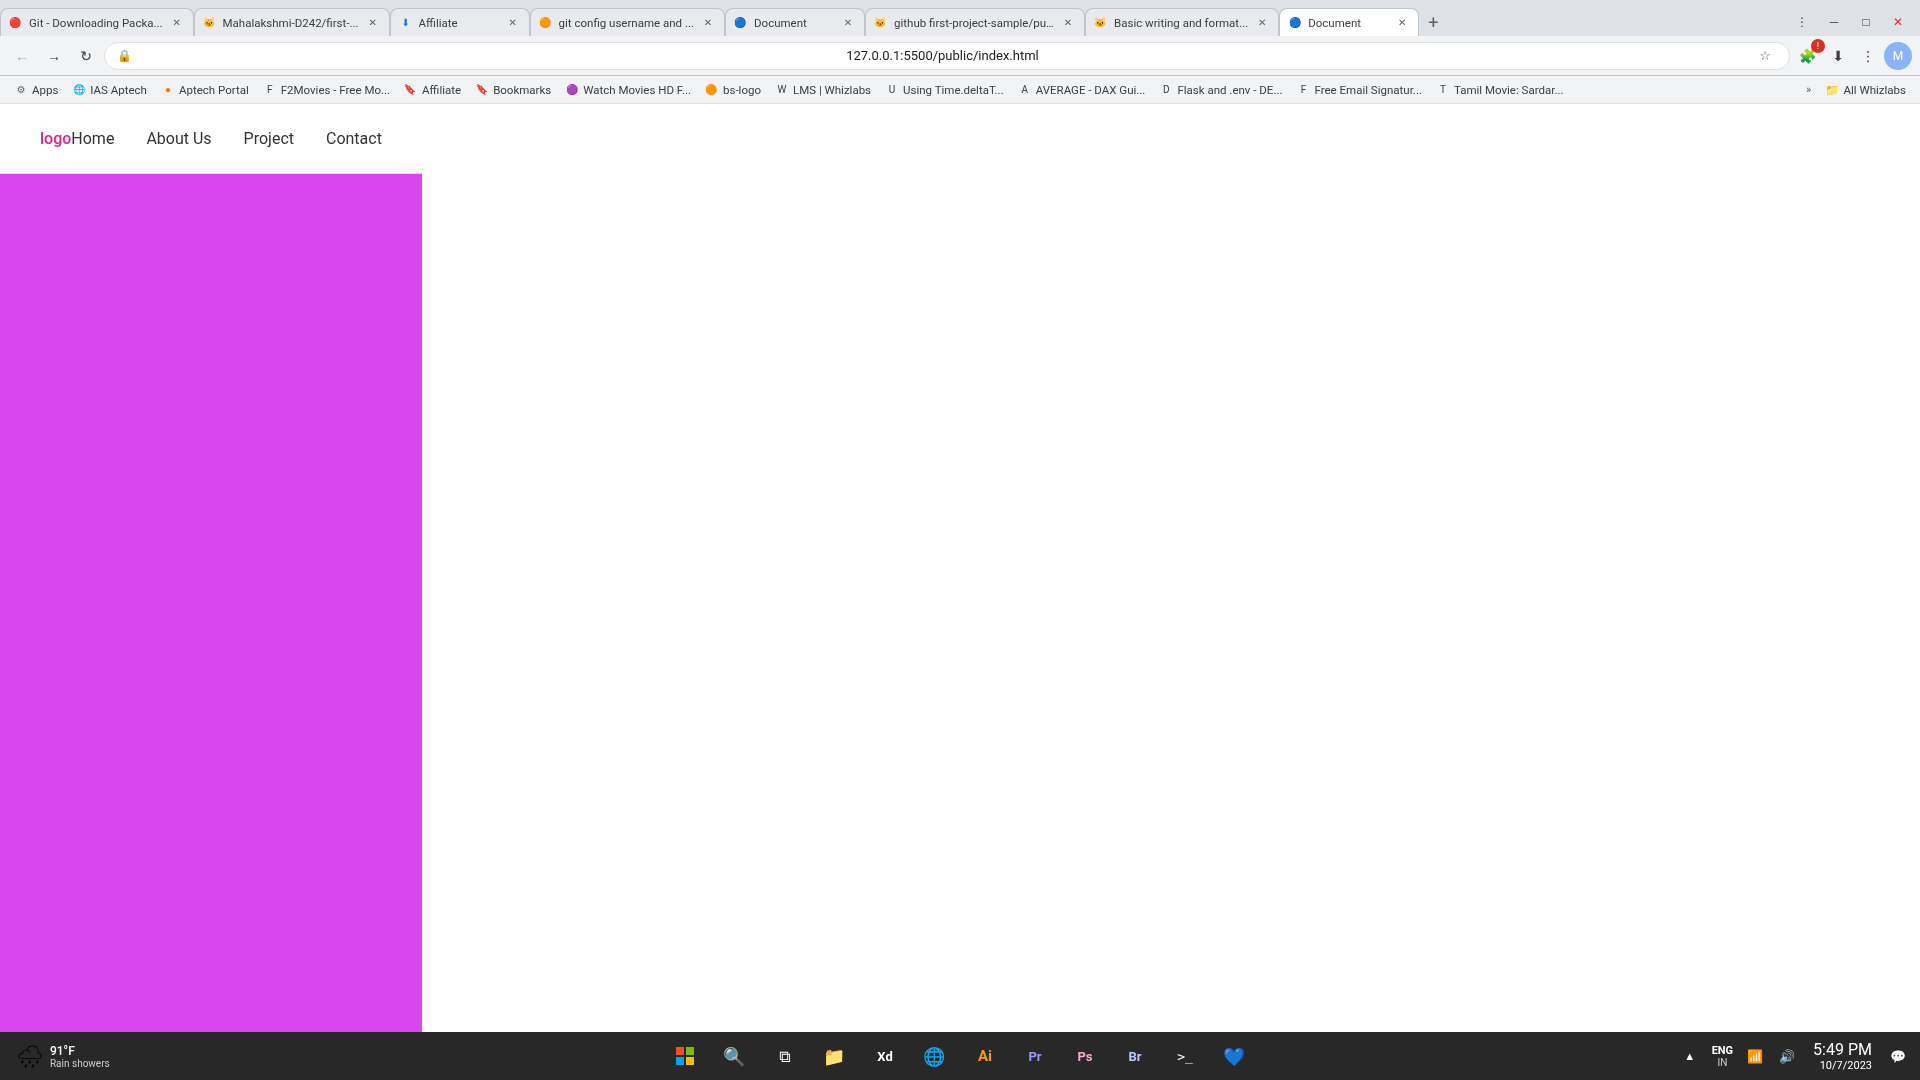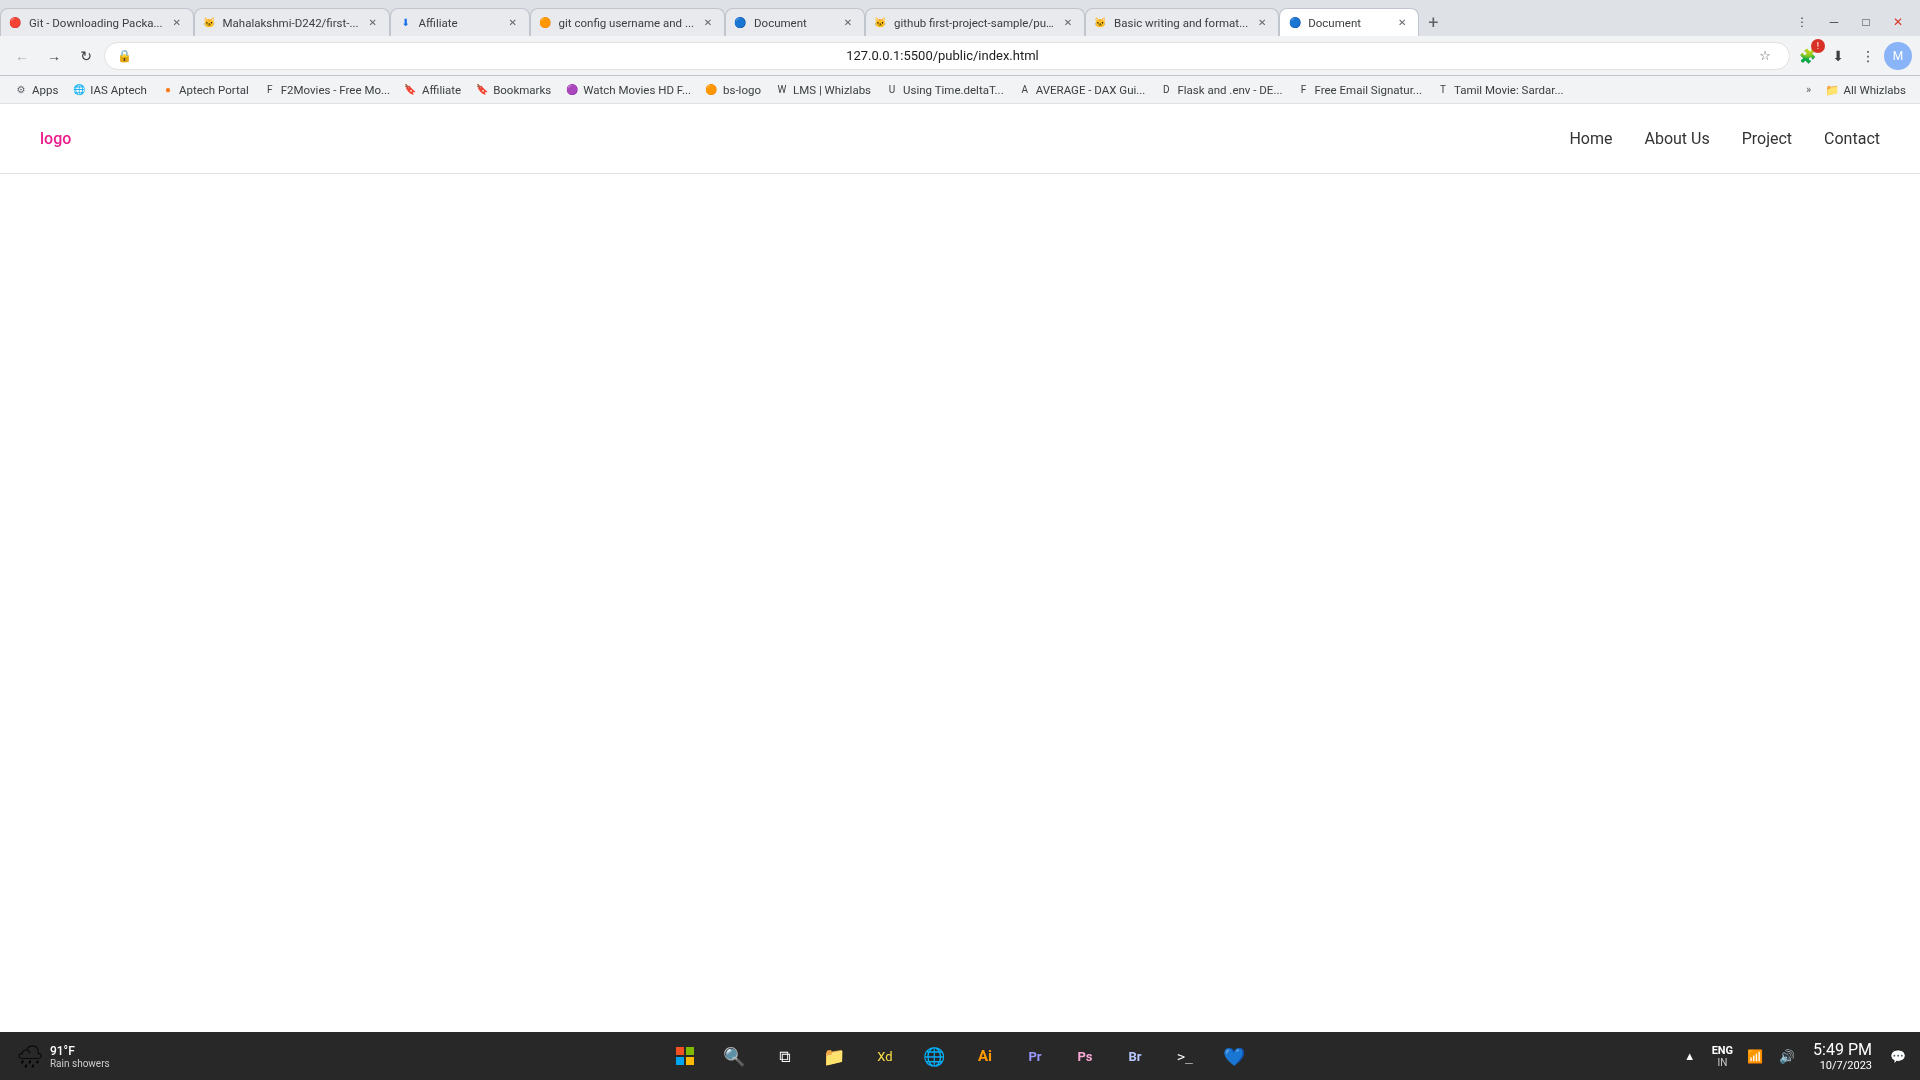--- a/index.html
+++ b/index.html
@@ -297,21 +297,21 @@
       cursor: pointer;
       padding: 2px 4px;
     }
 
     
     .page-content {
       flex: 1;
       background: #d946ef;
       overflow: hidden;
       display: flex;
-      flex-direction: column;
+      flex-direction: row;
     }
 
     
     .site-navbar {
       display: flex;
       align-items: center;
       justify-content: space-between;
       padding: 0 40px;
       height: 70px;
       border-bottom: 1px solid #e0e0e0;
@@ -657,21 +657,21 @@
         <svg width="18" height="18" viewBox="0 0 18 18" fill="none" xmlns="http://www.w3.org/2000/svg">
           <rect x="0" y="0" width="8" height="8" fill="#f25022"></rect>
           <rect x="10" y="0" width="8" height="8" fill="#7fba00"></rect>
           <rect x="0" y="10" width="8" height="8" fill="#00a4ef"></rect>
           <rect x="10" y="10" width="8" height="8" fill="#ffb900"></rect>
         </svg>
       </div>
       <div class="taskbar-btn" style="font-size:18px;">🔍</div>
       <div class="taskbar-btn" style="font-size:16px;">⧉</div>
       <div class="taskbar-btn" style="font-size:18px;">📁</div>
-      <div class="taskbar-btn" style="font-size:13px;font-weight:normal;color:#fde047;">Xd</div>
+      <div class="taskbar-btn" style="font-size:13px;font-weight:bold;color:#ffffff;">Xd</div>
       <div class="taskbar-btn" style="font-size:18px;">🌐</div>
       <div class="taskbar-btn" style="font-size:15px;font-weight:bold;color:#ff9a00;">Ai</div>
       <div class="taskbar-btn" style="font-size:13px;font-weight:bold;color:#9999ff;">Pr</div>
       <div class="taskbar-btn" style="font-size:13px;font-weight:bold;color:#f9a8d4;">Ps</div>
       <div class="taskbar-btn" style="font-size:13px;font-weight:bold;color:#b8c8ff;">Br</div>
       <div class="taskbar-btn" style="font-size:13px;font-family:monospace;color:#fff;">&gt;_</div>
       <div class="taskbar-btn" style="font-size:18px;">💙</div>
     </div>
 
     <div class="taskbar-right">

